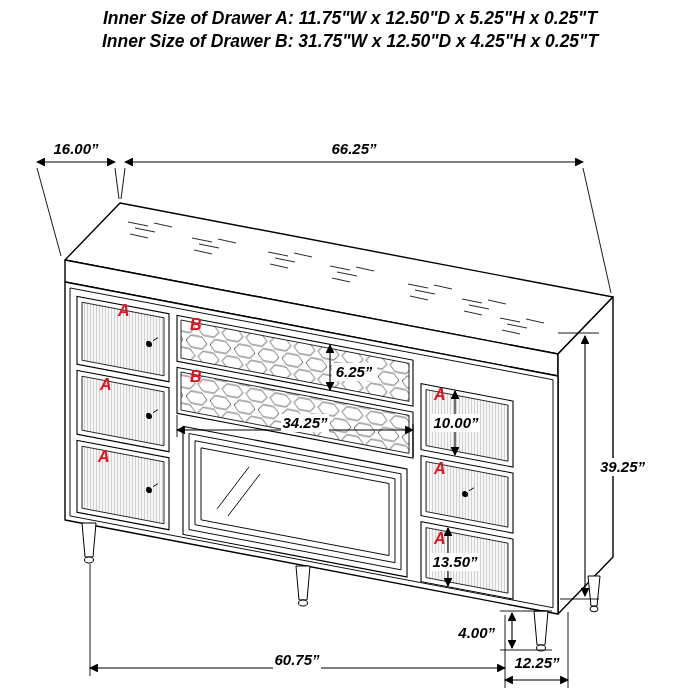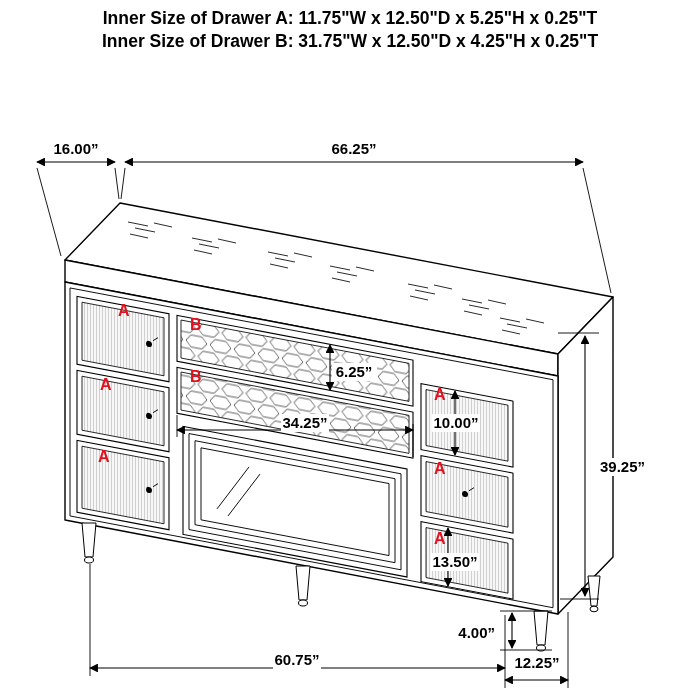--- a/index.html
+++ b/index.html
@@ -1,16 +1,16 @@
 <!DOCTYPE html>
 <html><head>
 <meta charset="utf-8">
 <style>
   html,body{margin:0;padding:0;background:#fff;}
-  .page{position:relative;width:700px;height:700px;background:#ec4899;overflow:hidden;}
+  .page{position:relative;width:700px;height:700px;background:#ec4899;overflow:hidden;font-style:italic;}
   svg{display:block;}
   text{font-family:"Liberation Sans", sans-serif;fill:#000;}
   .title-text{font-size:17.5px;font-weight:bold;}
   .dim-label{font-size:15px;font-weight:bold;}
   .letter{font-size:16px;font-weight:bold;fill:#e3101e;}
   .outline{fill:#ffffff;stroke:#000;stroke-width:1.4;stroke-linejoin:round;}
   .inner-line{fill:none;stroke:#000;stroke-width:0.9;}
   .drawer-outer{fill:#ffffff;stroke:#000;stroke-width:1.1;}
   .dimline{stroke:#000;stroke-width:1.1;fill:none;}
   .extline{stroke:#000;stroke-width:0.9;fill:none;}

